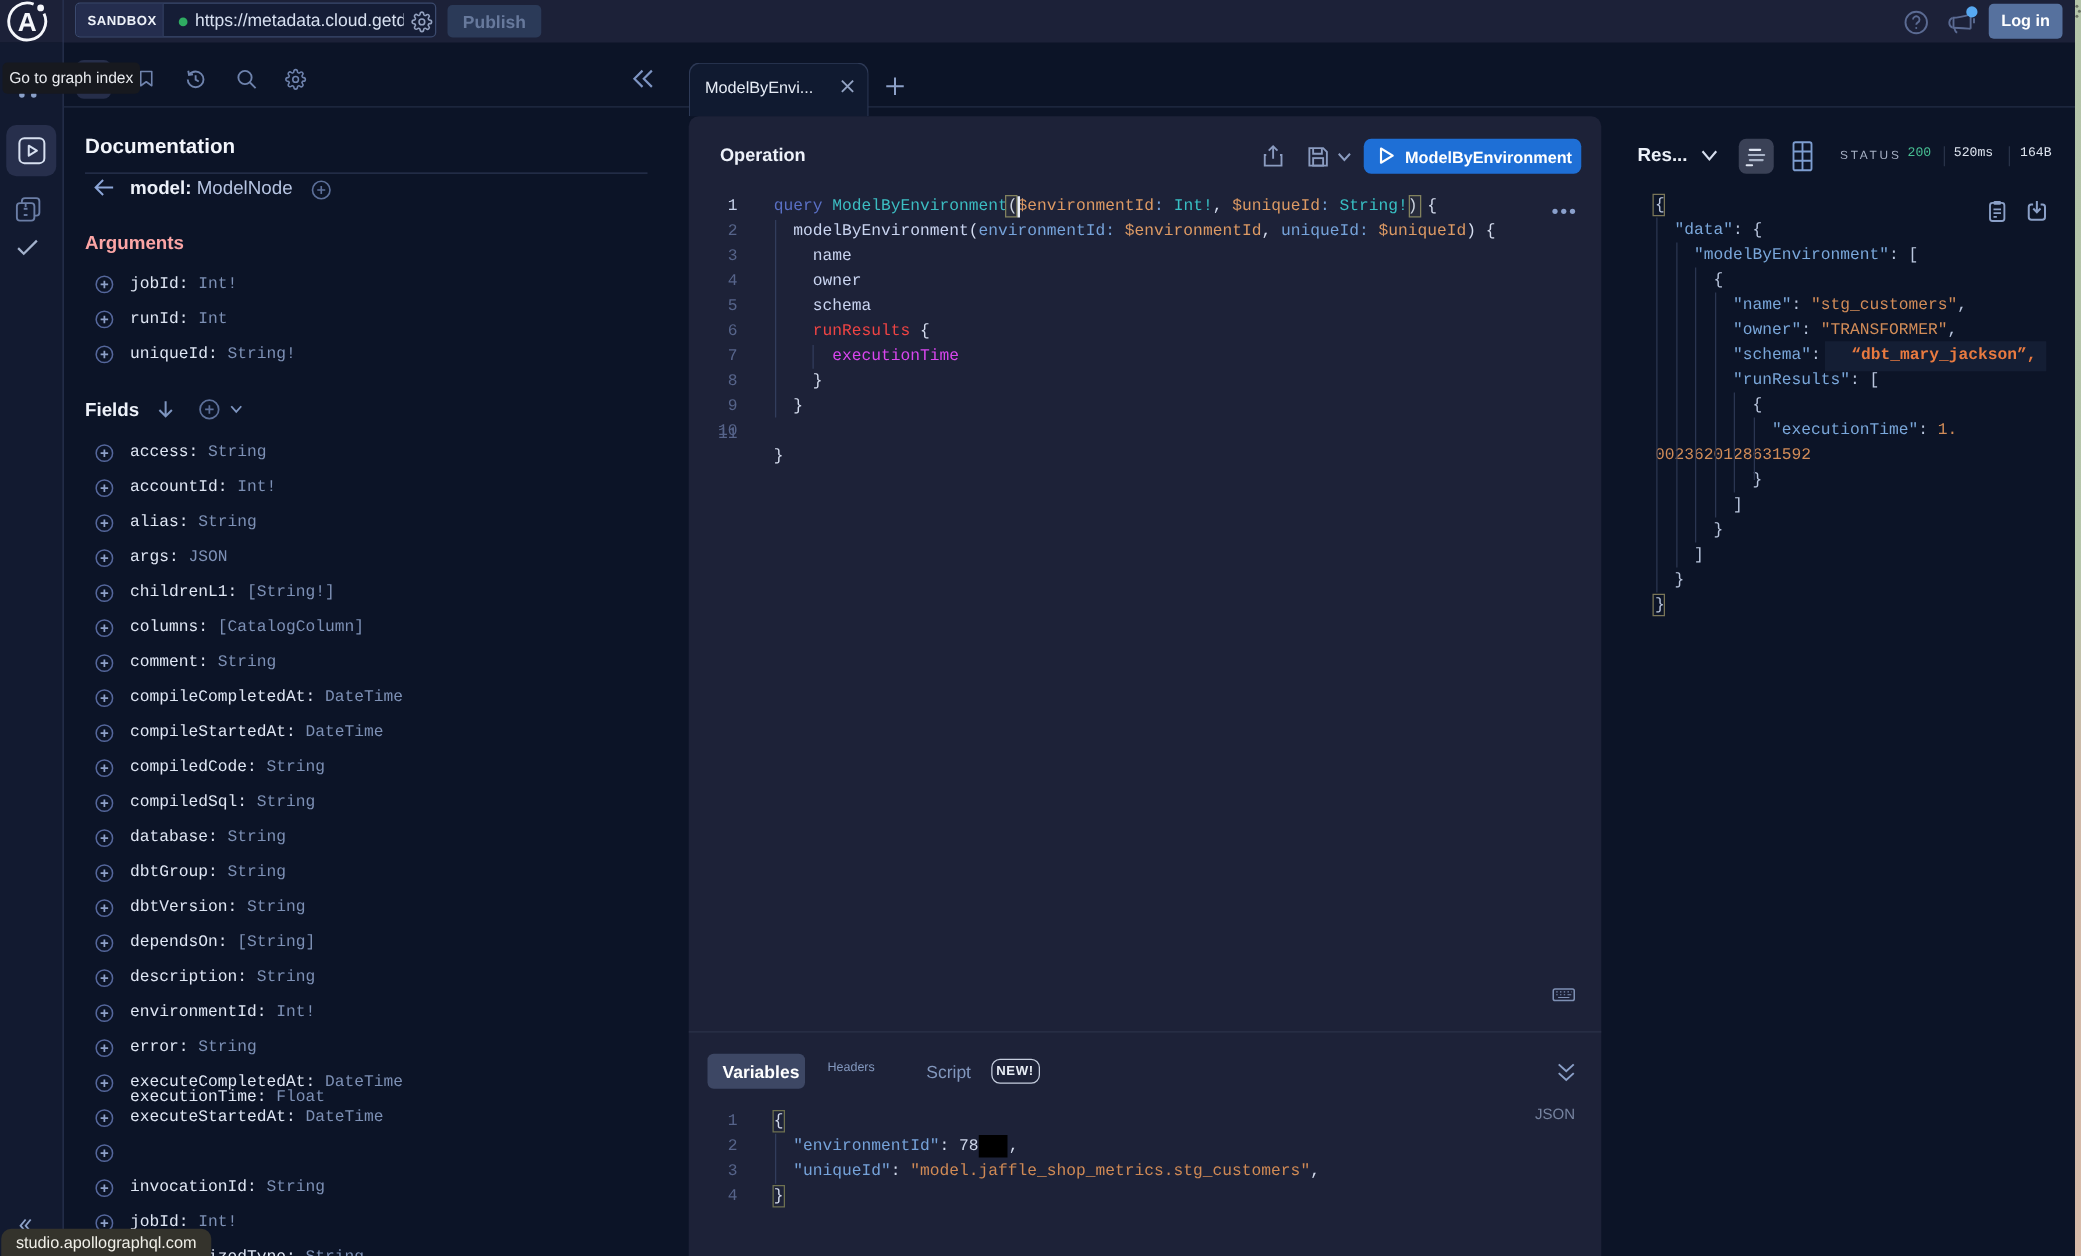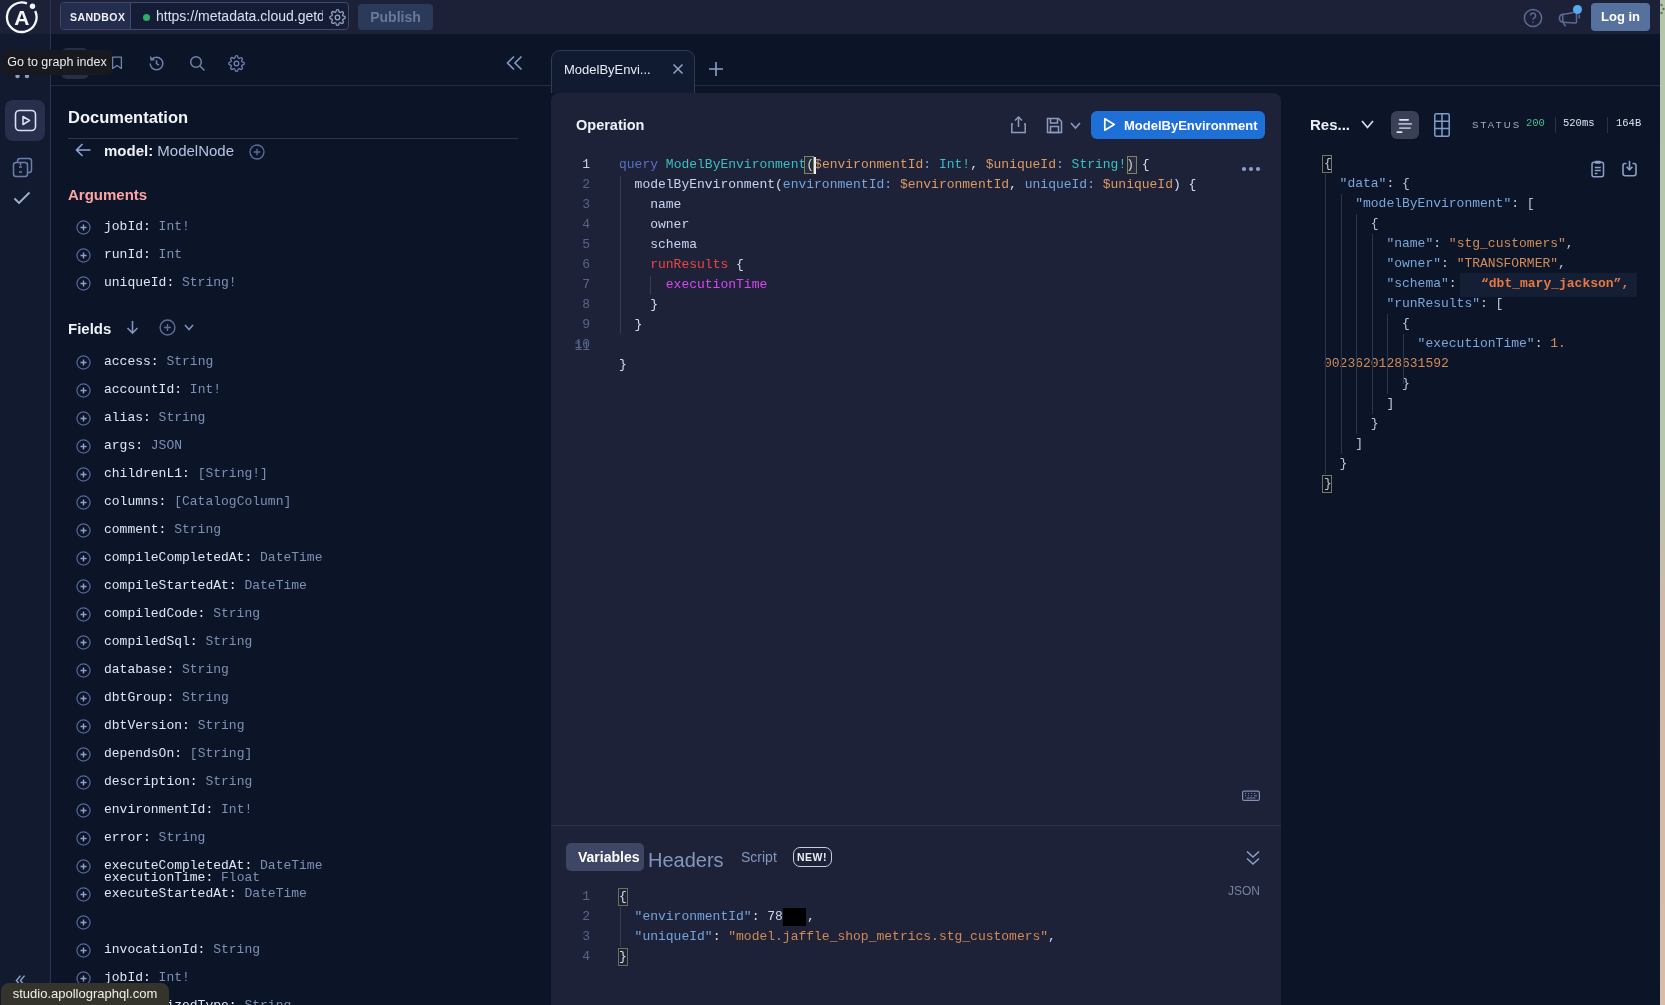--- a/index.html
+++ b/index.html
@@ -339,21 +339,21 @@
 
 <svg class="ab" style="left:1242px;top:790px" width="18" height="11.5" viewBox="0 0 24 14" fill="none" stroke="#7e90b4" stroke-width="1.6">
   <rect x="0.8" y="0.8" width="22.4" height="12.4" rx="2"></rect>
   <path d="M4 4 L5.5 4 M8 4 L9.5 4 M12 4 L13.5 4 M16 4 L17.5 4 M20 4 L20.5 4 M4 7 L5.5 7 M8 7 L9.5 7 M12 7 L13.5 7 M16 7 L20 7 M6 10 L18 10" stroke-width="1.2"></path>
 </svg>
 
 <div class="ab" style="left:551px;top:825px;width:730px;height:1px;background:#2b3248;"></div>
 
 <div class="ab" style="left:566px;top:842.5px;width:78px;height:28px;background:#3d4764;border-radius:5px;"></div>
 <div class="ab" style="left:578px;top:849px;font-size:14px;font-weight:bold;color:#fff;">Variables</div>
-<div class="ab" style="left:648px;top:849px;font-size:20px;color:#8297bd;">Headers</div>
+<div class="ab" style="left:662px;top:849px;font-size:10px;color:#8297bd;">Headers</div>
 <div class="ab" style="left:741px;top:849px;font-size:14px;color:#8297bd;">Script</div>
 <div class="ab" style="left:792.5px;top:847px;width:39px;height:20px;border:1.2px solid #c6cede;border-radius:7px;font-size:10.5px;font-weight:bold;letter-spacing:0.5px;color:#e8edf5;text-align:center;line-height:18px;">NEW!</div>
 <svg class="ab" style="left:1245px;top:850px" width="16" height="16" viewBox="0 0 16 16" fill="none" stroke="#8ba0c8" stroke-width="1.6">
   <path d="M2 1.5 L8 7 L14 1.5 M2 8.5 L8 14 L14 8.5"></path>
 </svg>
 <div id="varlines">
     <div class="num" style="left:556px;top:887px">1</div>
     <pre class="cl" style="left:619px;top:887px"><span style="color:#d4dcee">{</span></pre>
     <div class="num" style="left:556px;top:907px">2</div>
     <pre class="cl" style="left:619px;top:907px">  <span style="color:#76a3da">"environmentId"</span><span style="color:#d4dcee">:</span> <span style="color:#cdd5e8">782</span></pre>

